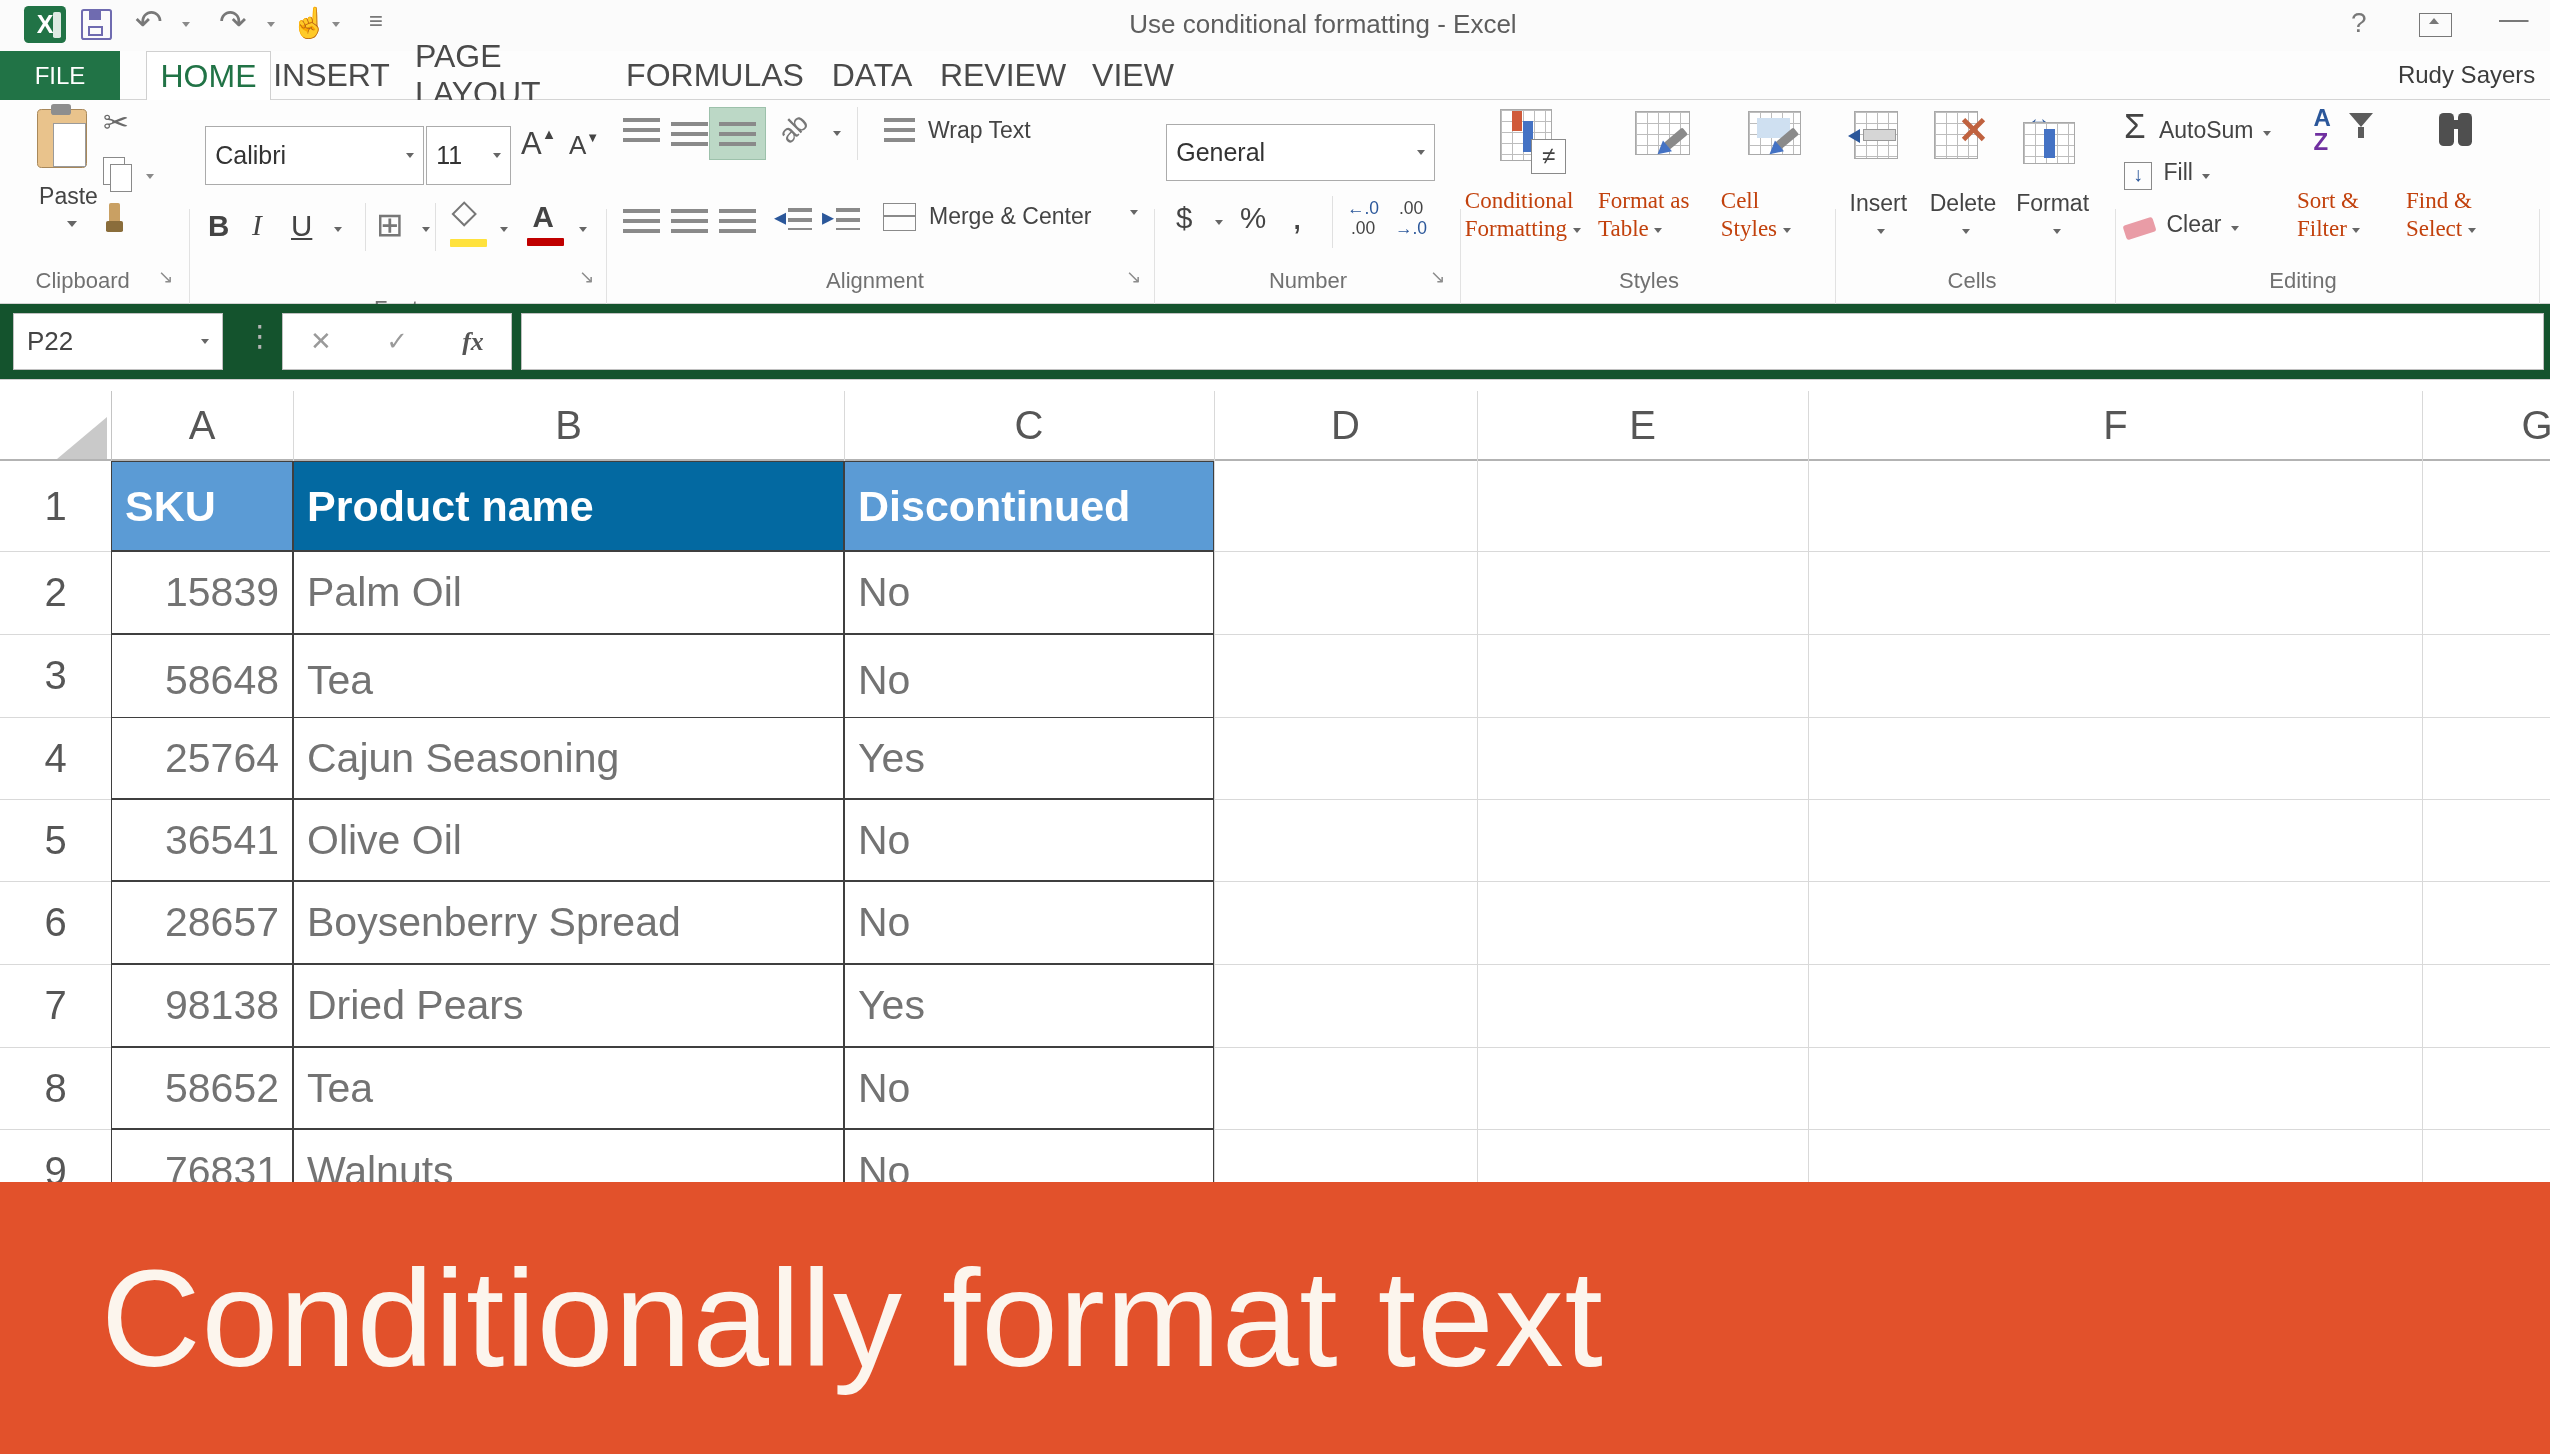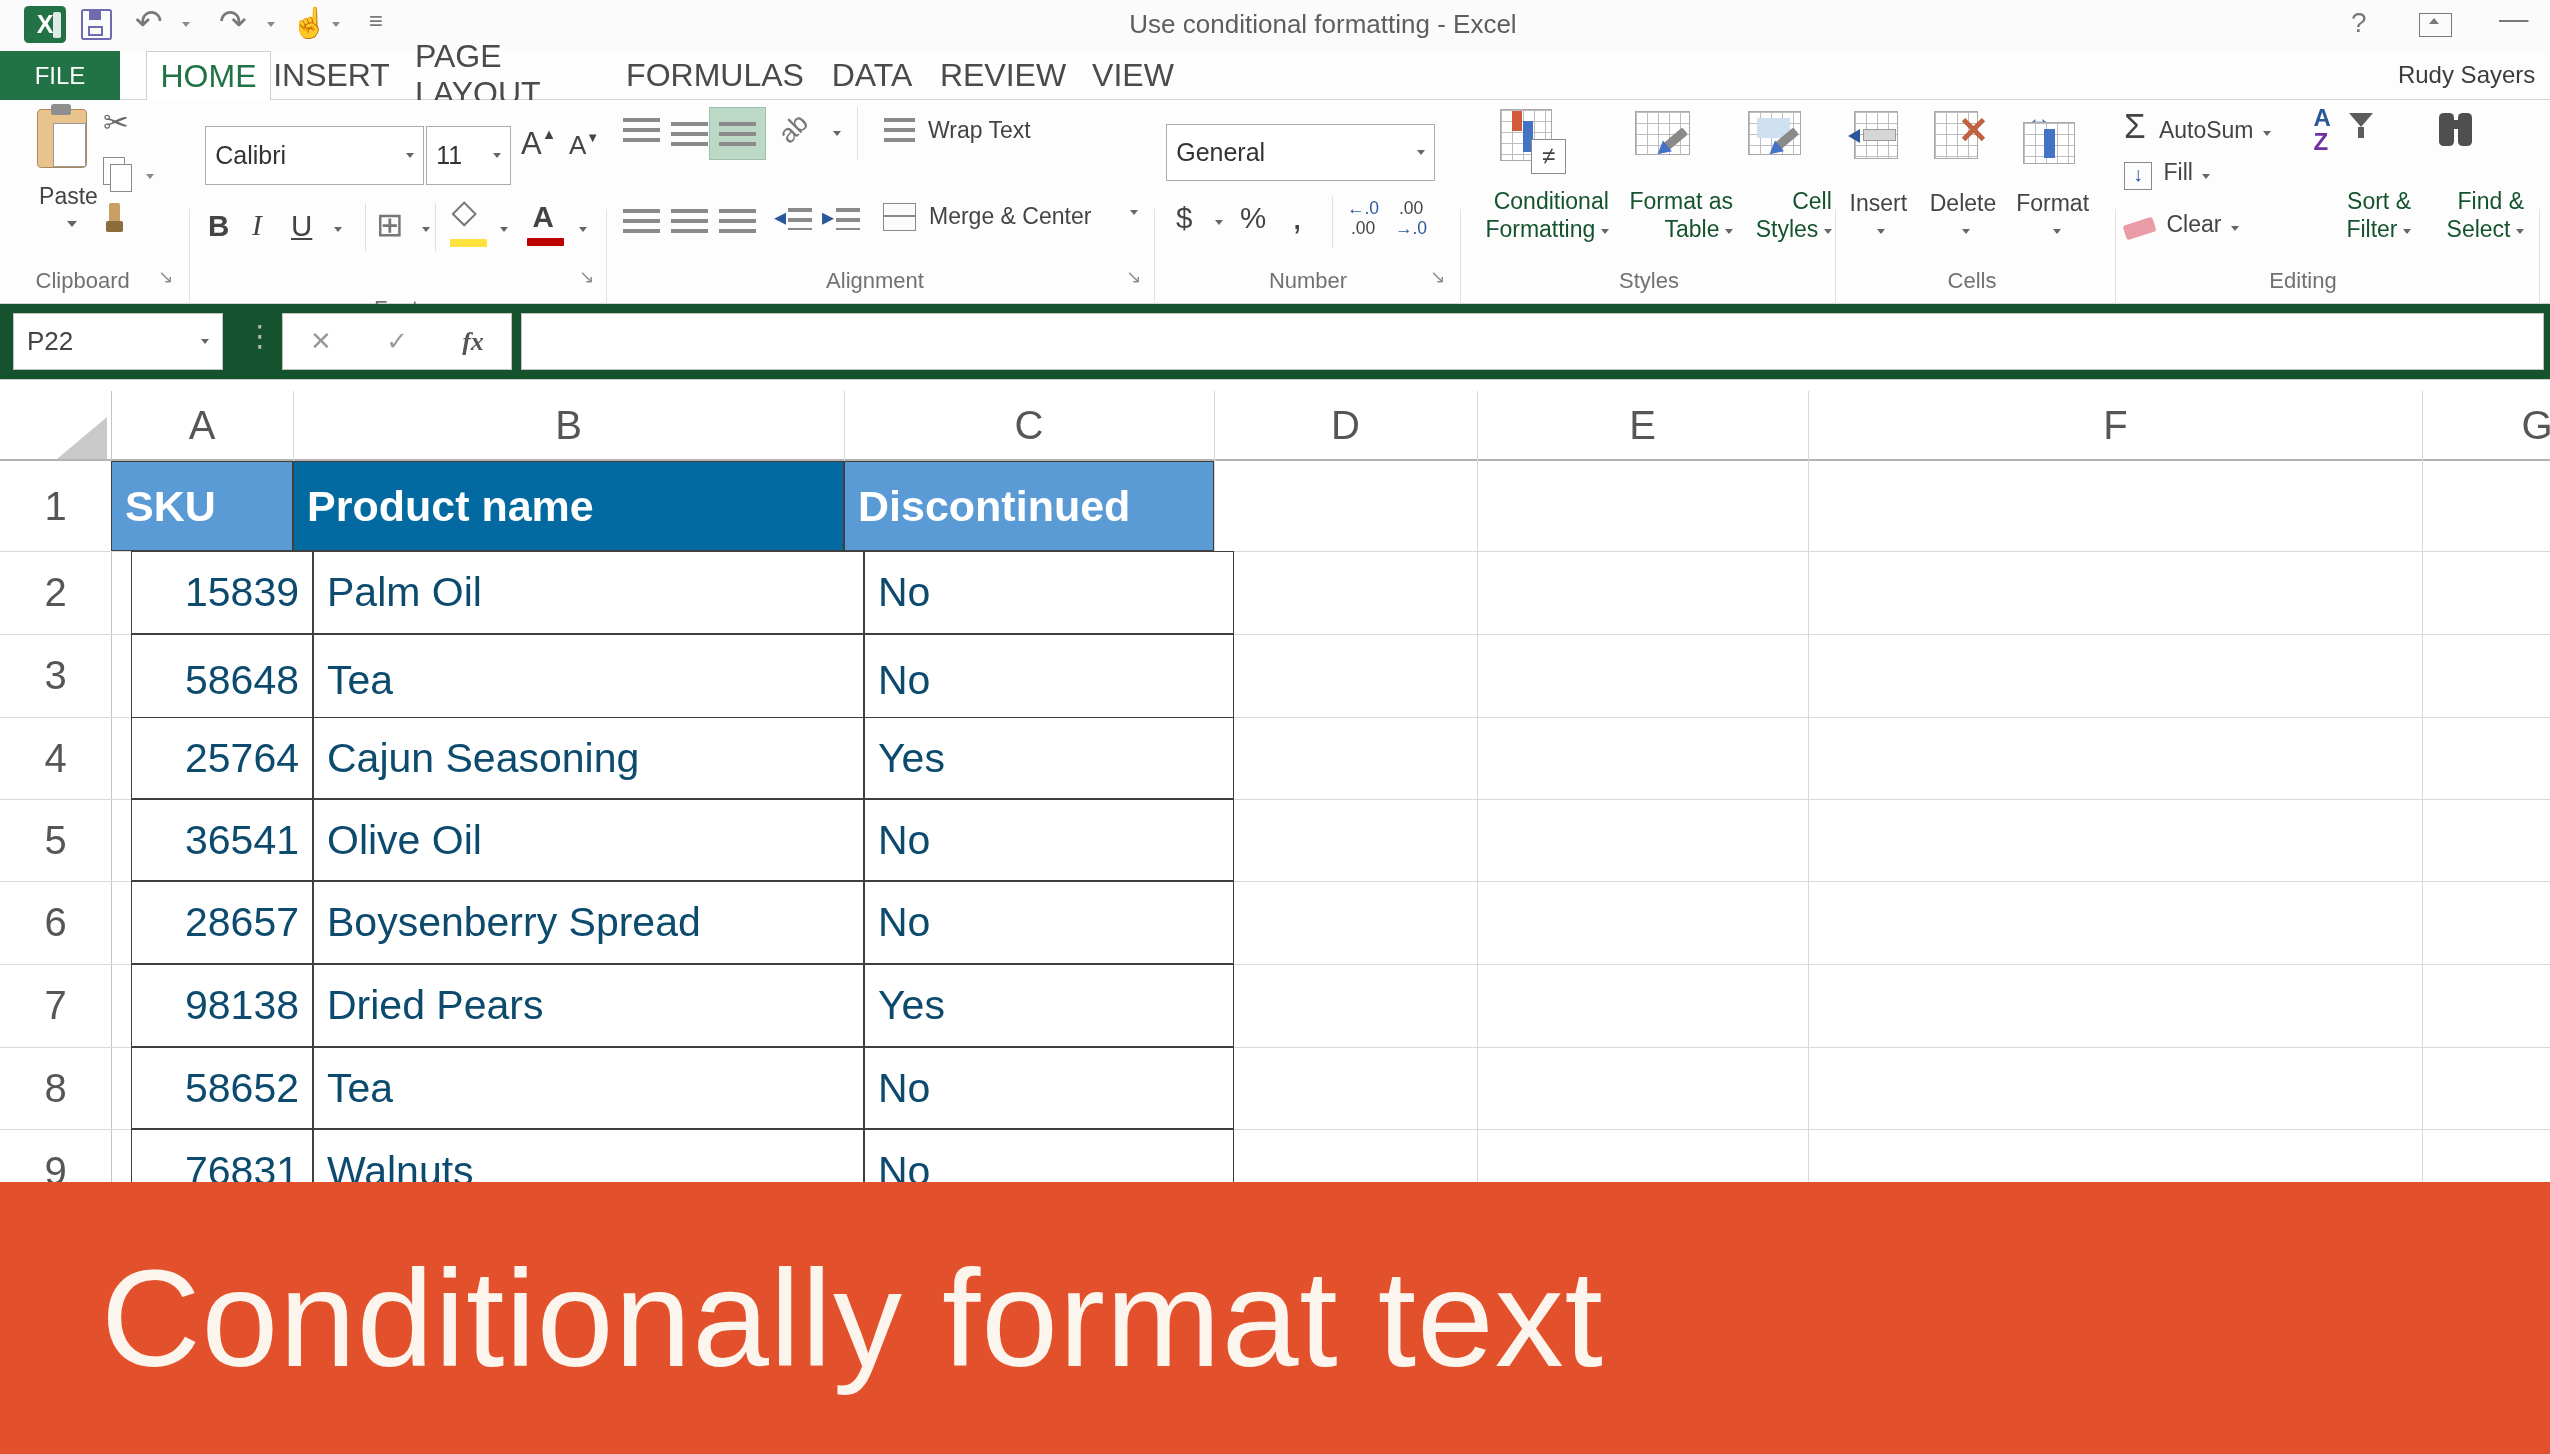--- a/index.html
+++ b/index.html
@@ -30,21 +30,21 @@
   .grp-label{font-size:22px;color:#717171;text-align:center;}
   .launcher{font-size:18.4px;color:#8d8d8d;}
   .rbtn-label{font-size:23px;color:#444;}
   .dd-tri{display:inline-block;width:0;height:0;border-left:5.5px solid transparent;border-right:5.5px solid transparent;border-top:6.4px solid #666;vertical-align:middle;margin-left:5.5px;}
   .dd-tri.sm{border-left-width:4.6px;border-right-width:4.6px;border-top-width:5.5px;}
   .combo{background:#fff;border:0.9px solid #ababab;box-sizing:border-box;display:flex;align-items:center;font-size:25px;color:#333;padding:0 9.2px;}
   .combo .dd-tri{margin-left:auto;}
   .lines{background:repeating-linear-gradient(#8a8a8a 0 3.7px,transparent 3.7px 10px);}
   .hl-green{background:#bcd8c6;border:0.9px solid #9dc1ab;box-sizing:border-box;display:flex;align-items:center;justify-content:center;}
   .gridico{border:0.9px solid #a9a9a9;background-image:linear-gradient(#bdbdbd 0.9px,transparent 0.9px),linear-gradient(90deg,#bdbdbd 0.9px,transparent 0.9px);background-size:11px 11px;background-color:#fff;box-sizing:border-box;}
-  .two-line{font-size:23px;color:#14532d;text-align:right;line-height:28.6px;}
+  .two-line{font-size:23px;color:#c2410c;text-align:left;line-height:28.6px;font-family:Liberation Serif, serif;}
   
   .clipb{width:50px;height:59px;background:#e9c38c;border:1.8px solid #a8885a;border-radius:4.6px;box-sizing:border-box;}
   .clipb .clip{position:absolute;left:13px;top:-6.4px;width:20px;height:11px;background:#8e8e8e;border-radius:2.8px;}
   .clipb .page{position:absolute;left:14.7px;top:13px;width:33px;height:44px;background:#fff;border:1.8px solid #9a9a9a;box-sizing:border-box;}
   
   .copy-ico{width:22px;height:28px;border:1.8px solid #8a8a8a;background:#fff;box-sizing:border-box;}
   .copy-ico i{position:absolute;left:5.5px;top:5.5px;width:22px;height:28px;border:1.8px solid #8a8a8a;background:#fff;box-sizing:border-box;}
   
   .brush{width:11px;height:20px;background:#c9a063;border-radius:1.8px;}
   .brush i{position:absolute;left:-2.8px;top:18.4px;width:16.6px;height:11px;background:#8a6d3b;border-radius:1.8px;}
@@ -64,21 +64,21 @@
   .fbox{background:#fff;border:0.9px solid #c0c0c0;box-sizing:border-box;}
   
   .sheet{left:0;top:380px;width:2550px;height:802px;background:#fff;}
   .colhead{top:391px;height:68px;display:flex;align-items:center;justify-content:center;font-size:40px;color:#565656;}
   .rowhead{left:0;width:111px;display:flex;align-items:center;justify-content:center;font-size:40px;color:#565656;}
   .hdr-bottom{left:0;top:459px;width:2550px;height:1.8px;background:#b3b3b3;}
   .gl-v{top:391px;height:791px;width:0.9px;background:#d9d9d9;}
   .gl-h{left:0;width:2550px;height:0.9px;background:#d9d9d9;}
   .corner-tri{width:0;height:0;border-bottom:42px solid #c9c9c9;border-left:50px solid transparent;}
   .hcell{top:0;bottom:0;background:#5b9bd5;border:1.8px solid #3f3f3f;box-sizing:border-box;display:flex;align-items:center;color:#fff;font-weight:bold;font-size:43px;padding:0 13px;}
-  .dcell{top:0;bottom:0;background:#fff;border:1.8px solid #3f3f3f;box-sizing:border-box;display:flex;align-items:center;font-size:41px;color:#0c4a6e;padding:0 13px;margin-left:20px;}
+  .dcell{top:0;bottom:0;background:#fff;border:1.8px solid #3f3f3f;box-sizing:border-box;display:flex;align-items:center;font-size:41px;color:#737373;padding:0 13px;}
   .dcell.num{justify-content:flex-end;}
   
   .banner{left:0;top:1182px;width:2550px;height:273px;display:flex;align-items:center;z-index:20;}
   .banner-text{font-size:138px;font-weight:200;color:#fcf5ed;padding-left:101px;letter-spacing:0.9px;}
 </style>
 </head>
 <body>
 
 <div class="stage">
 

